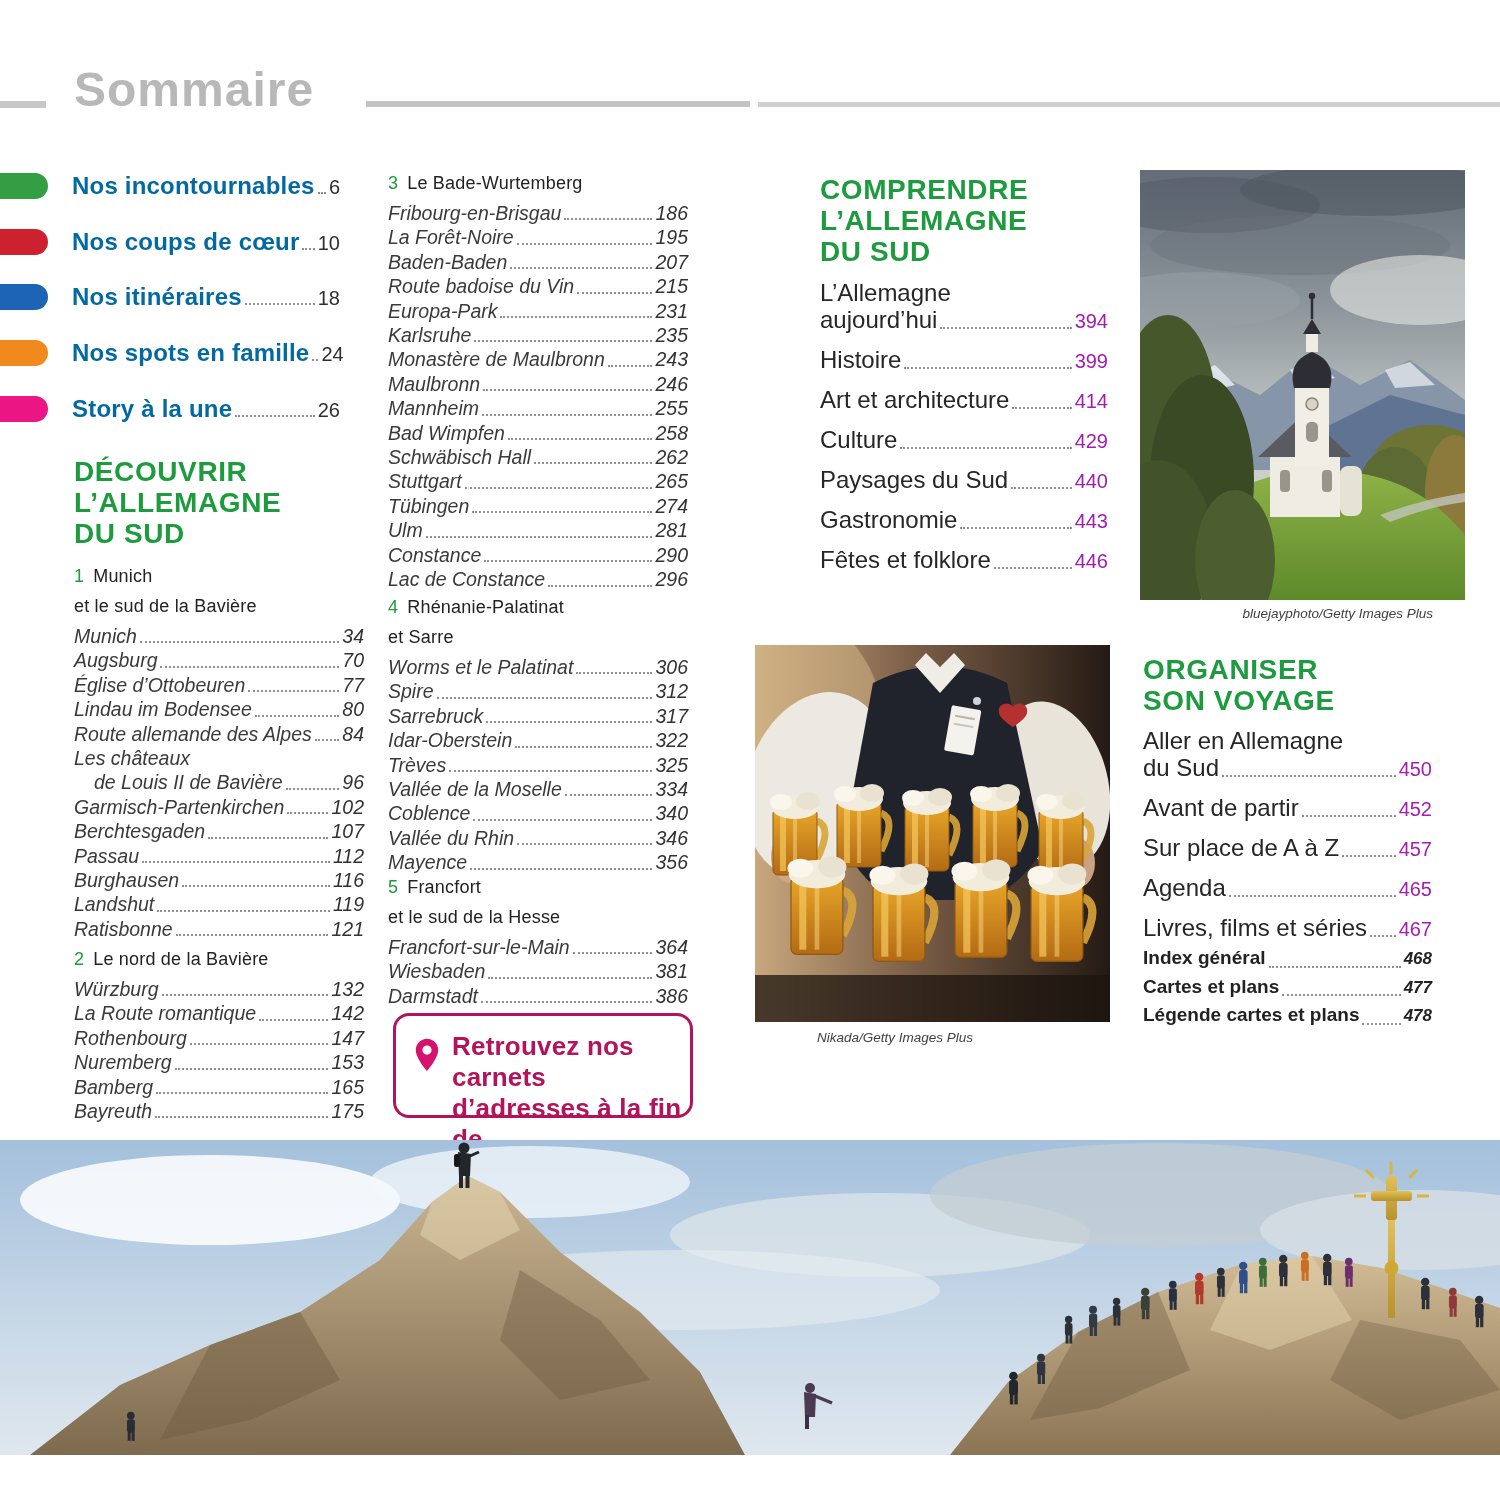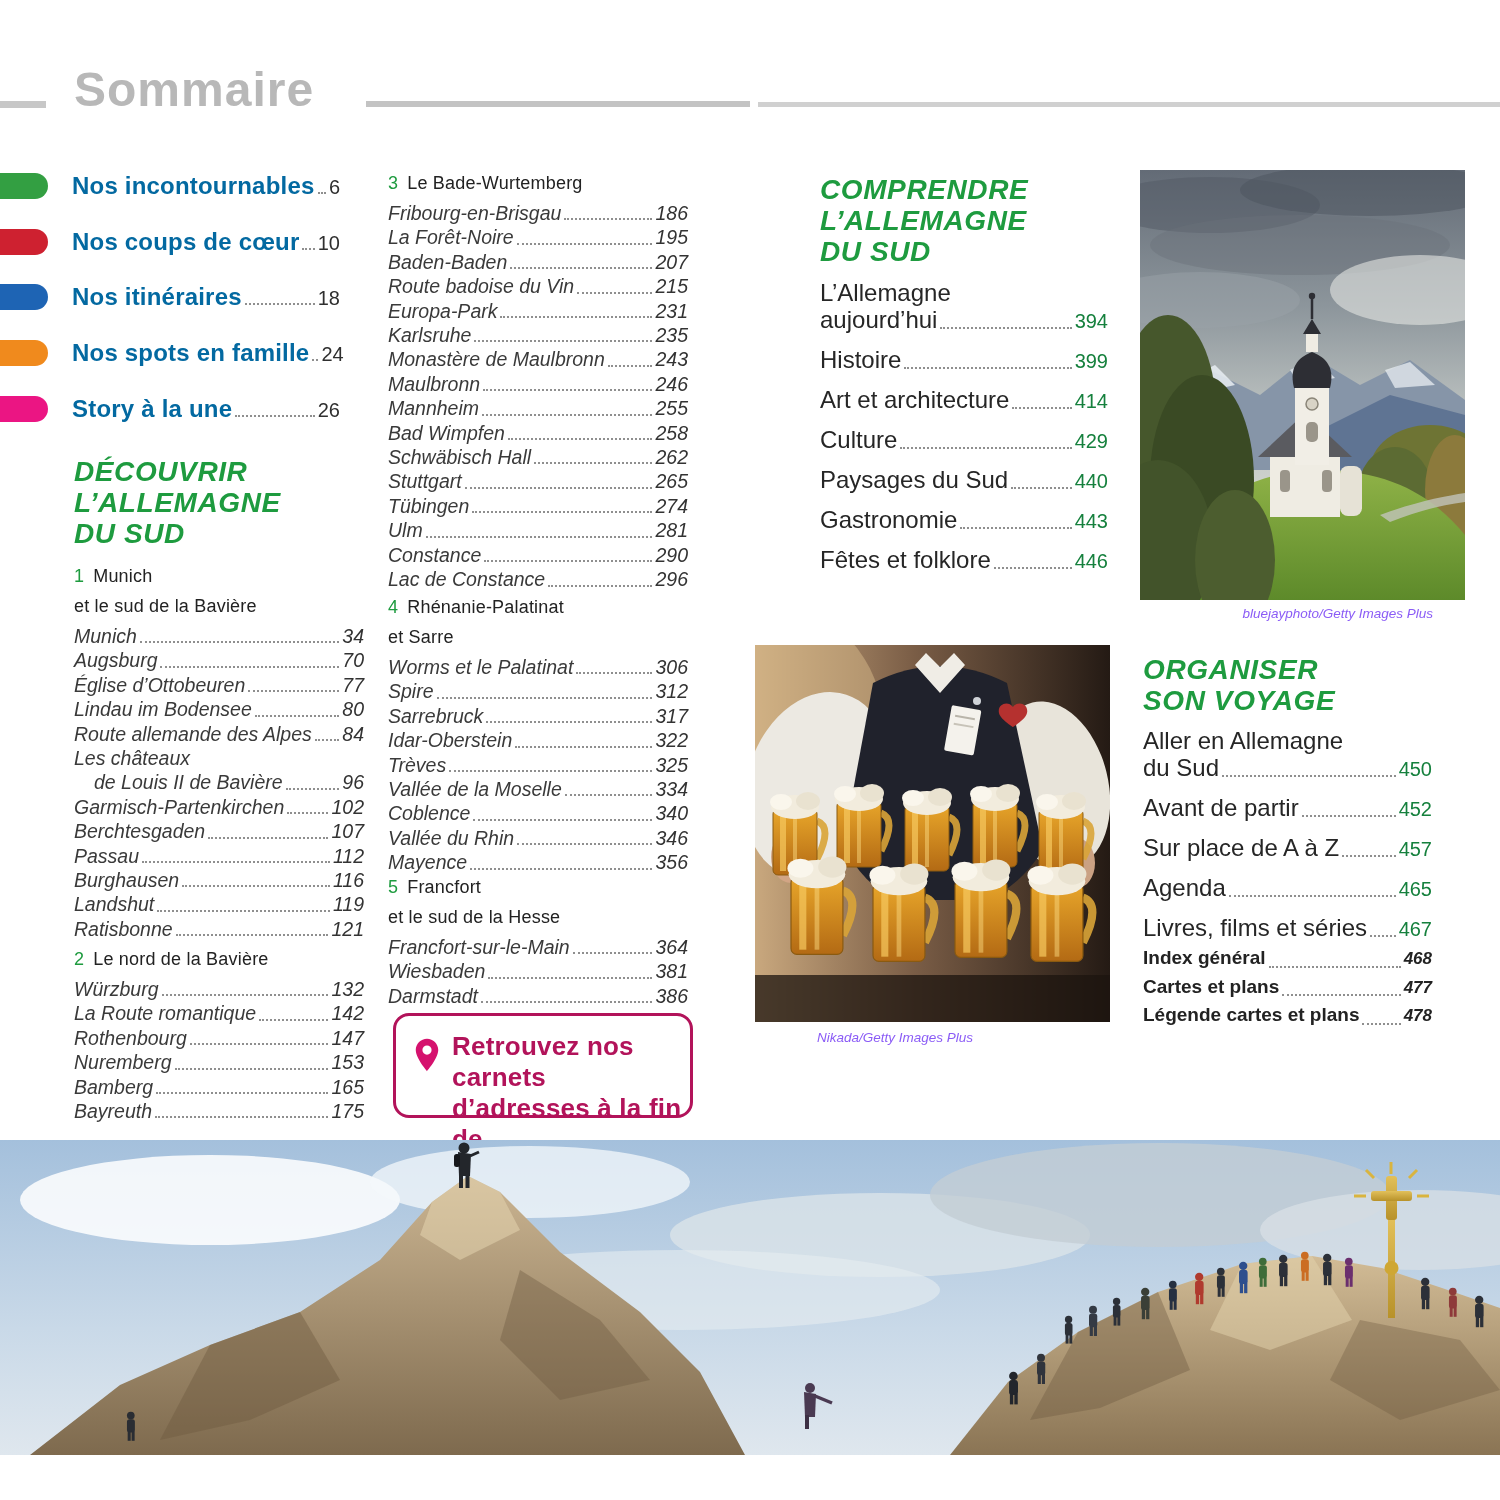--- a/index.html
+++ b/index.html
@@ -21,53 +21,53 @@
   .qlbl{font-size:24px;font-weight:800;color:#0369a1;white-space:nowrap;letter-spacing:0.2px;}
   .qpg{font-size:20px;color:#2f2f2f;}
 
   
   .dots{flex:1 1 6px;min-width:6px;border-bottom:2.4px dotted var(--dots);
         align-self:flex-end;margin:0 3px 5px 3px;}
   .qline .dots{margin-bottom:6px;}
 
   
   .sec-head{position:absolute;font-size:28px;line-height:31px;font-weight:800;
-            color:var(--green);letter-spacing:0.6px;white-space:pre-line;margin:0;font-style:italic;}
+            color:var(--green);letter-spacing:0.6px;white-space:pre-line;margin:0;}
 
   
   .chapter{position:absolute;}
   .ch-head{font-size:18px;line-height:30px;font-weight:500;color:#222;letter-spacing:0.2px;}
   .ch-num{color:var(--green);margin-right:9px;}
   .toc{margin-top:3px;}
   .toc .trow{width:100%;}
   .toc-sm{font-size:19.5px;line-height:24.4px;color:#3a3a3a;font-style:italic;}
   .toc-sm .pg{font-size:19.5px;color:#333;}
   .toc-sm .pre + .tline{margin-left:20px;}
   .tline{display:flex;align-items:baseline;min-width:0;}
   .lbl{white-space:nowrap;}
 
   
   .toc-lg{font-size:24px;line-height:27px;color:#262626;}
   .toc-lg .trow{margin-bottom:11px;}
-  .toc-lg .pg{font-size:20px;color:#15803d;}
+  .toc-lg .pg{font-size:20px;color:#a21caf;}
   .toc-lg .dots{margin-bottom:6px;}
   
   .toc-xs{font-size:19px;line-height:27.5px;font-weight:700;color:#222;}
   .toc-xs .pg{font-size:17px;font-style:italic;}
 
   
   .addr-box{position:absolute;left:393px;top:1013px;width:300px;height:105px;
             border:3px solid var(--pink);border-radius:16px;display:flex;box-sizing:border-box;}
   .addr-pin{flex:0 0 38px;margin:20px 6px 0 12px;}
   .addr-text{font-size:26px;line-height:31px;font-weight:800;color:var(--pink);
              padding-top:15px;white-space:pre-line;letter-spacing:0.2px;}
 
   
   .photo{position:absolute;display:block;}
-  .caption{position:absolute;font-size:13.5px;font-style:italic;color:#8b5cf6;}
+  .caption{position:absolute;font-size:13.5px;font-style:italic;color:#404040;}
 
   .cap-church{left:1140px;top:606px;width:293px;text-align:right;}
   .cap-beer{left:817px;top:1030px;}
   .cap-pano{left:1140px;top:1152px;width:293px;text-align:right;}
 </style>
 </head>
 <body>
 
 <div id="page">
 

